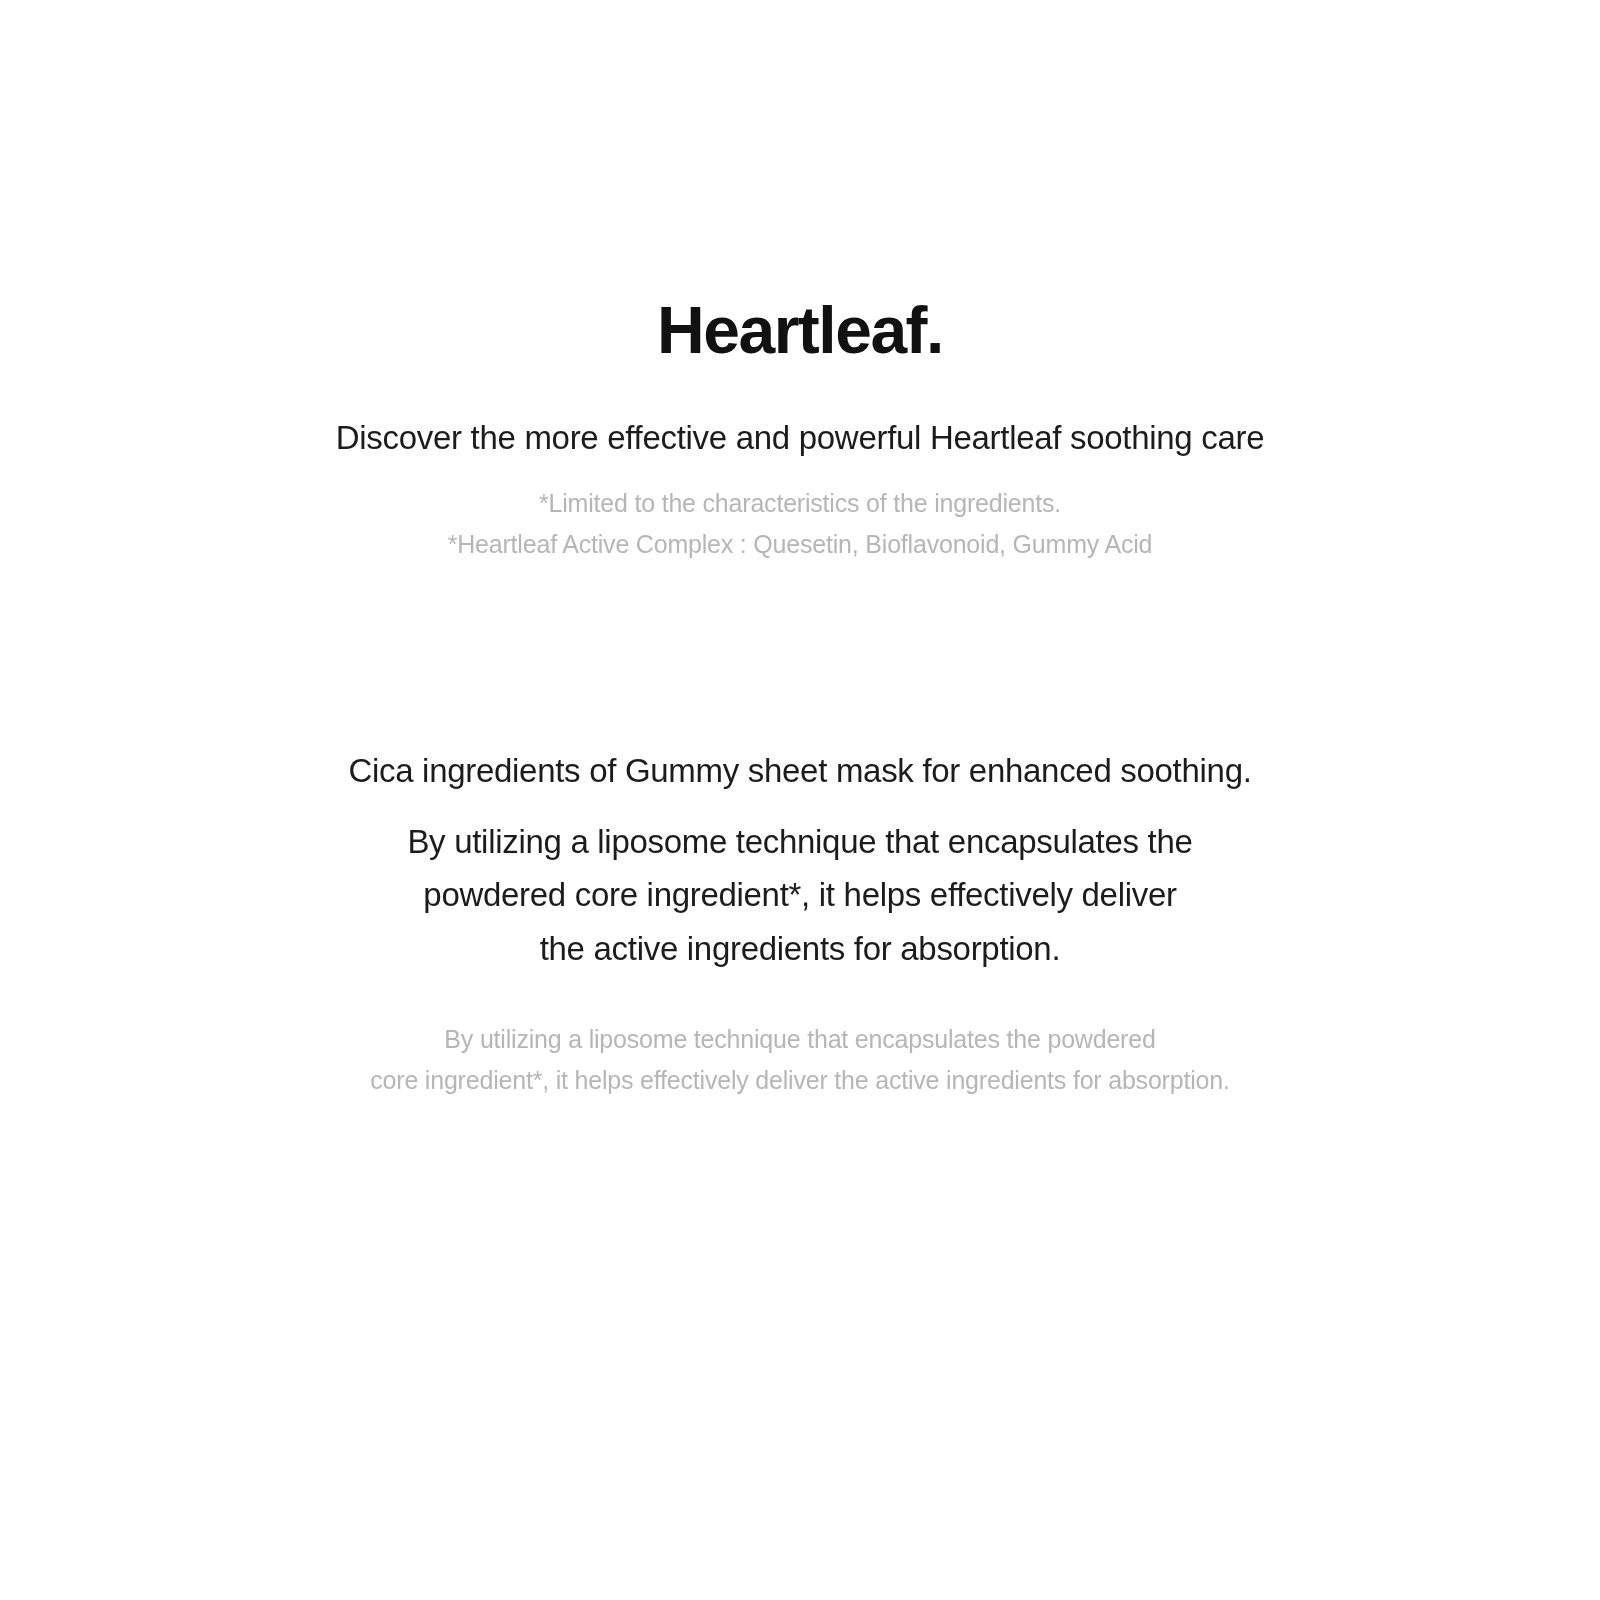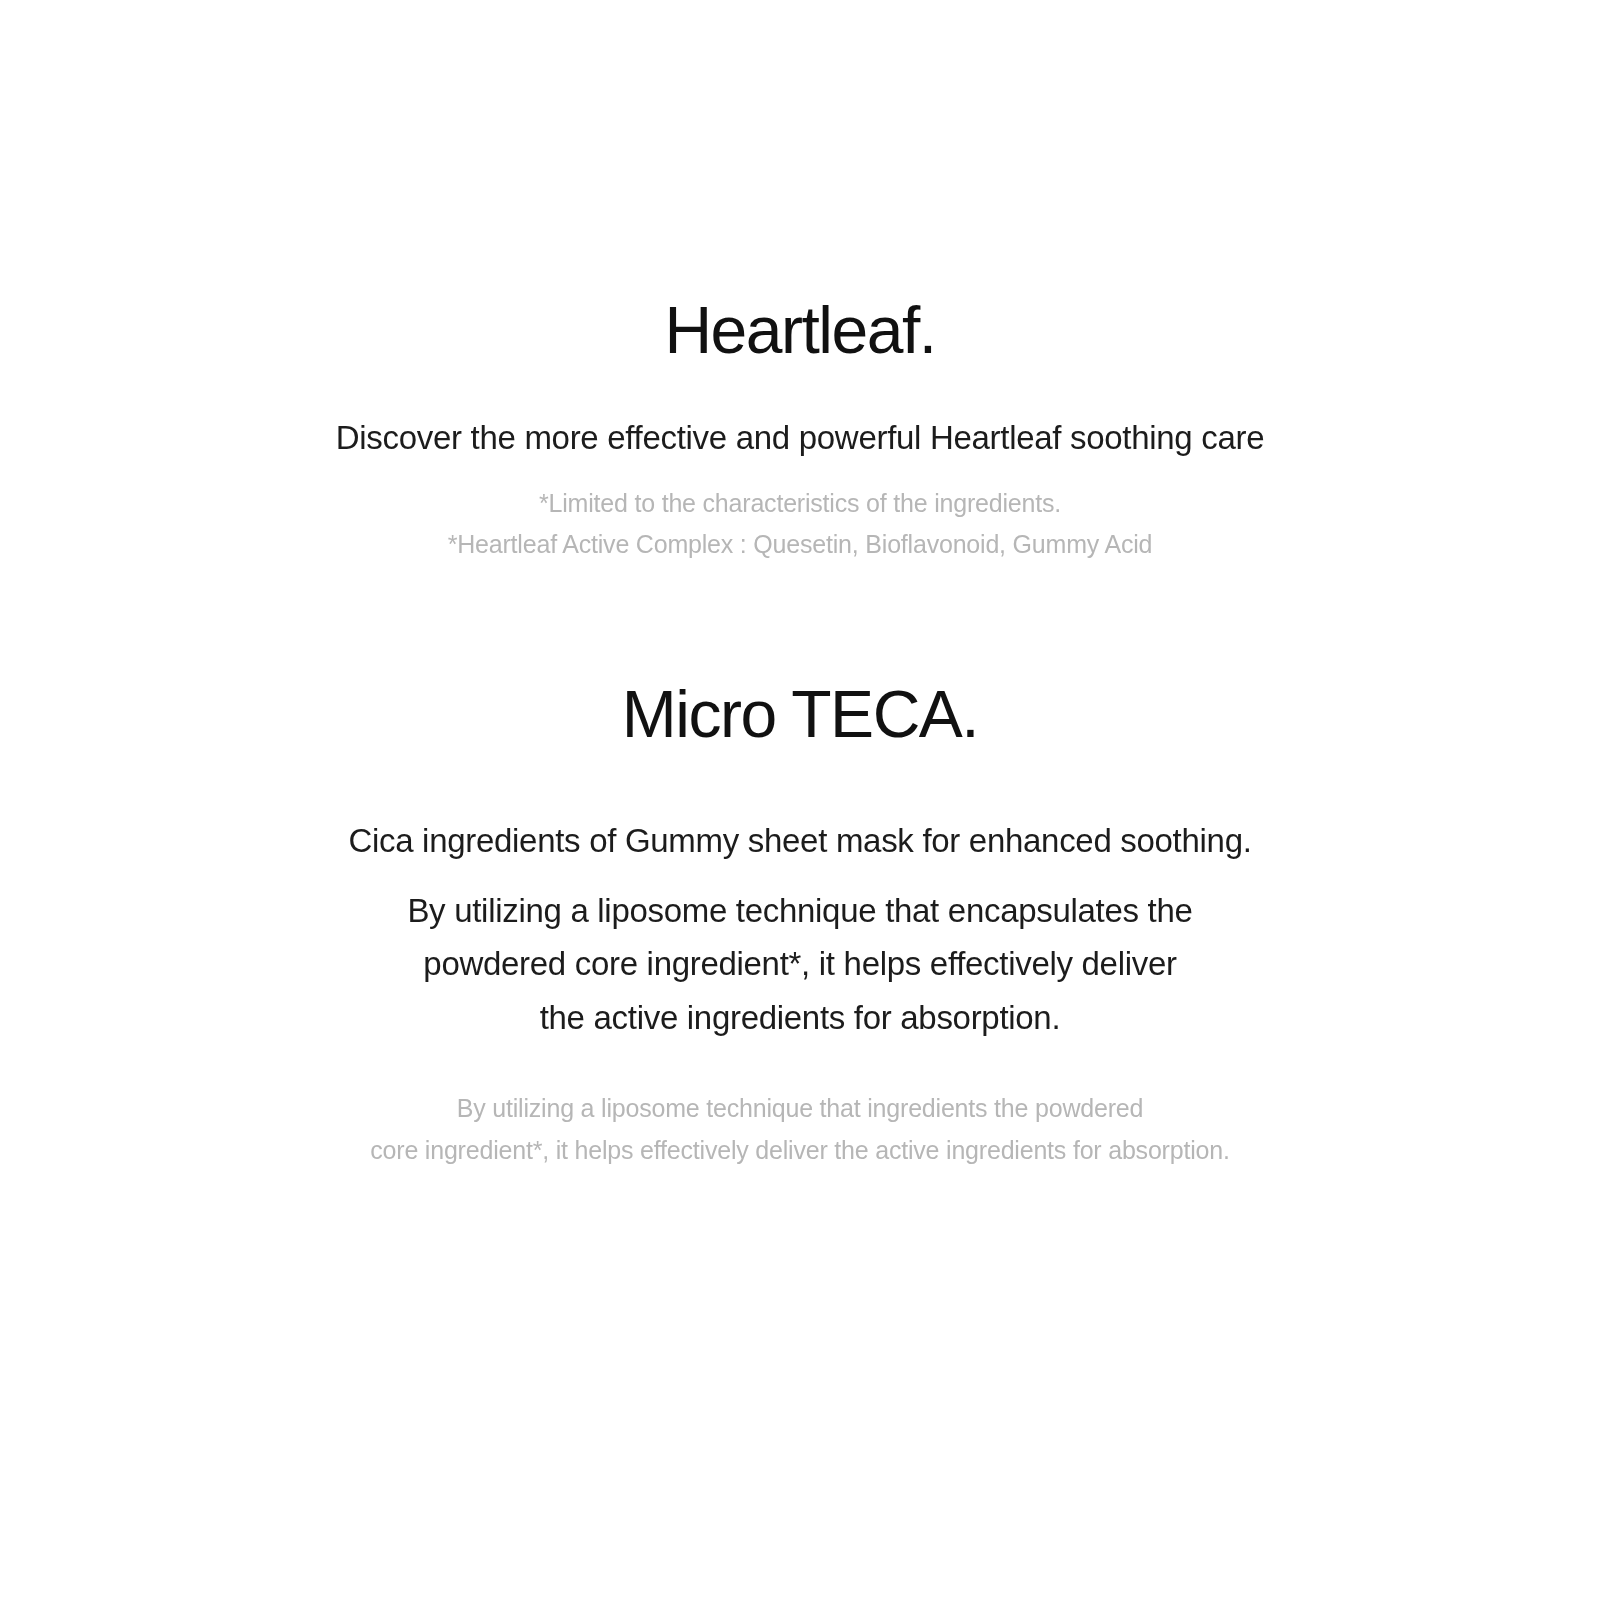--- a/index.html
+++ b/index.html
@@ -28,21 +28,21 @@
   .section {
     width: 100%;
     text-align: center;
   }
   .section-heartleaf {
     margin-top: 296px;
   }
   .heading {
     font-size: 66px;
     line-height: 1.05;
-    font-weight: 400;
+    font-weight: 700;
     letter-spacing: -1.5px;
     color: #111111;
     margin: 0;
   }
   .body-block {
     font-size: 33px;
     line-height: 1.62;
     font-weight: 400;
     color: #1c1c1c;
     letter-spacing: -0.3px;
@@ -93,29 +93,28 @@
 
     <p class="body-block heartleaf-p2">Discover the more effective and powerful Heartleaf soothing care</p>
 
     <p class="note-block heartleaf-note">
       <span class="nowrap-line">*Limited to the characteristics of the ingredients.</span>
       <span class="nowrap-line">*Heartleaf Active Complex : Quesetin, Bioflavonoid, Gummy Acid</span>
     </p>
   </section>
 
   <section class="section section-teca">
-    <h1 class="heading">Micro TECA.</h1>
 
     <p class="body-block teca-p1">Cica ingredients of Gummy sheet mask for enhanced soothing.</p>
 
     <p class="body-block teca-p2">
       <span class="nowrap-line">By utilizing a liposome technique that encapsulates the</span>
       <span class="nowrap-line">powdered core ingredient*, it helps effectively deliver</span>
       <span class="nowrap-line">the active ingredients for absorption.</span>
     </p>
 
     <p class="note-block teca-note">
-      <span class="nowrap-line">By utilizing a liposome technique that ingredients the powdered</span>
+      <span class="nowrap-line">By utilizing a liposome technique that encapsulates the powdered</span>
       <span class="nowrap-line">core ingredient*, it helps effectively deliver the active ingredients for absorption.</span>
     </p>
   </section>
 
 </div>
 
 </body></html>

